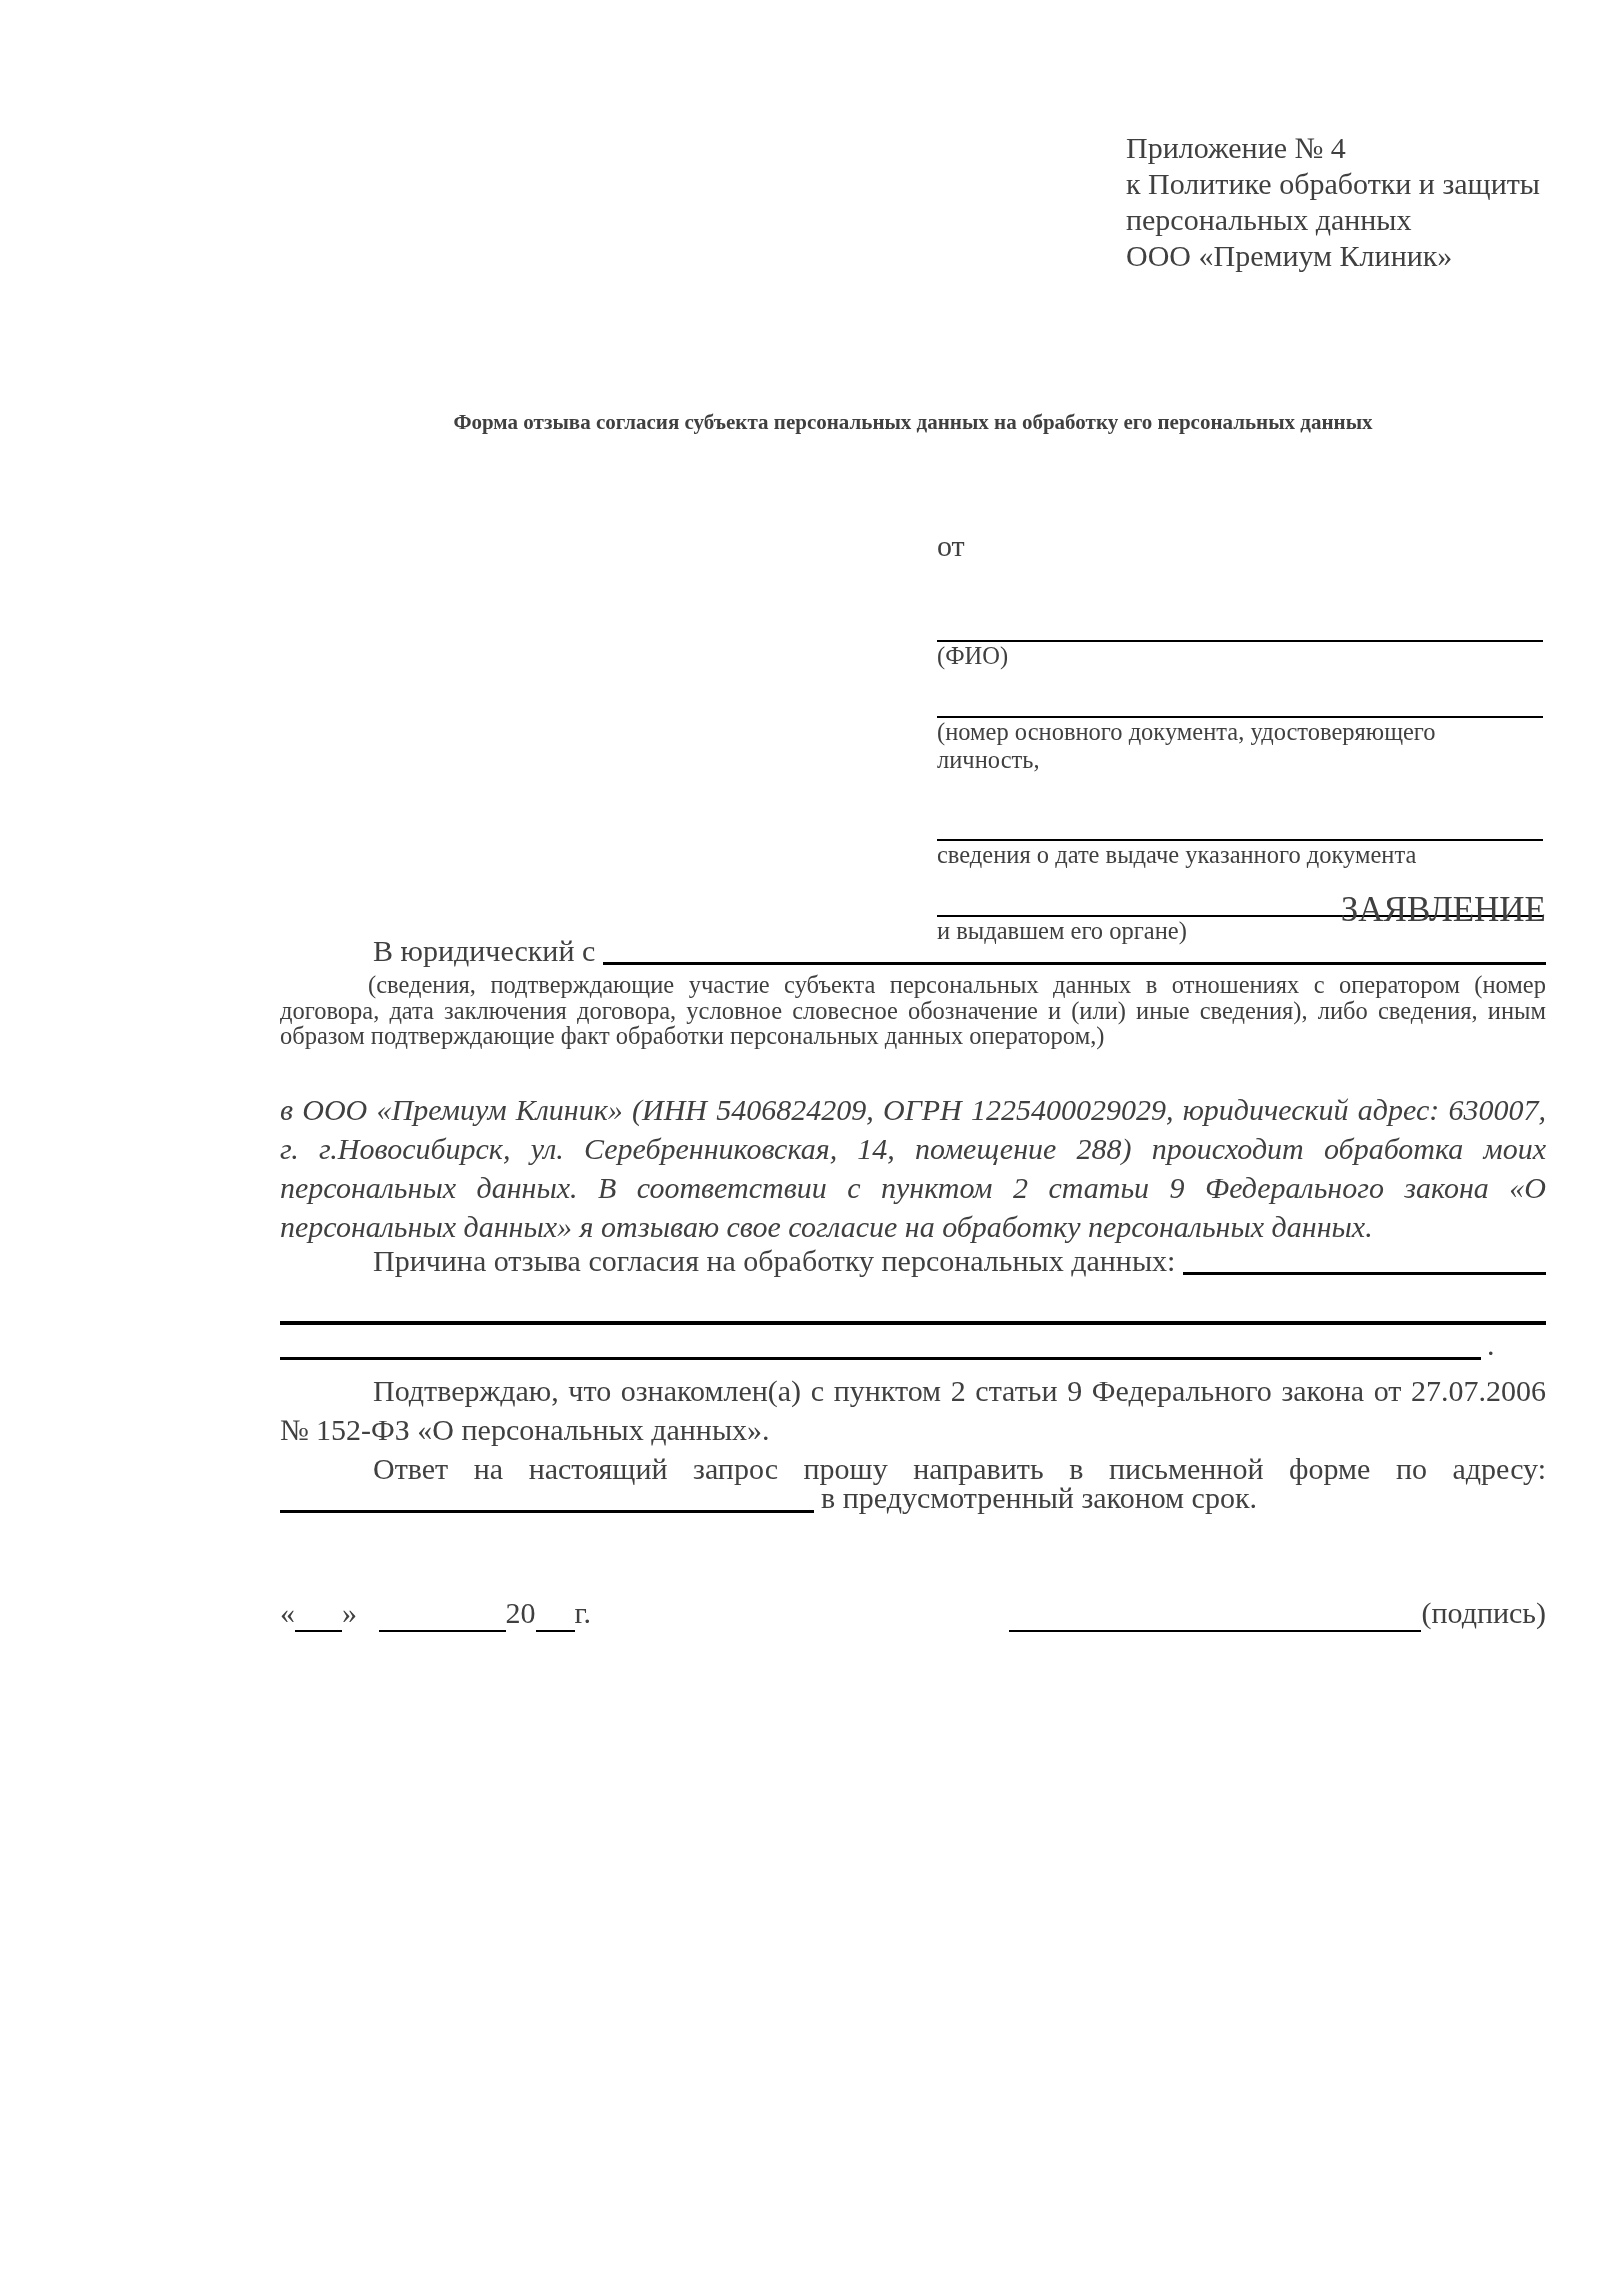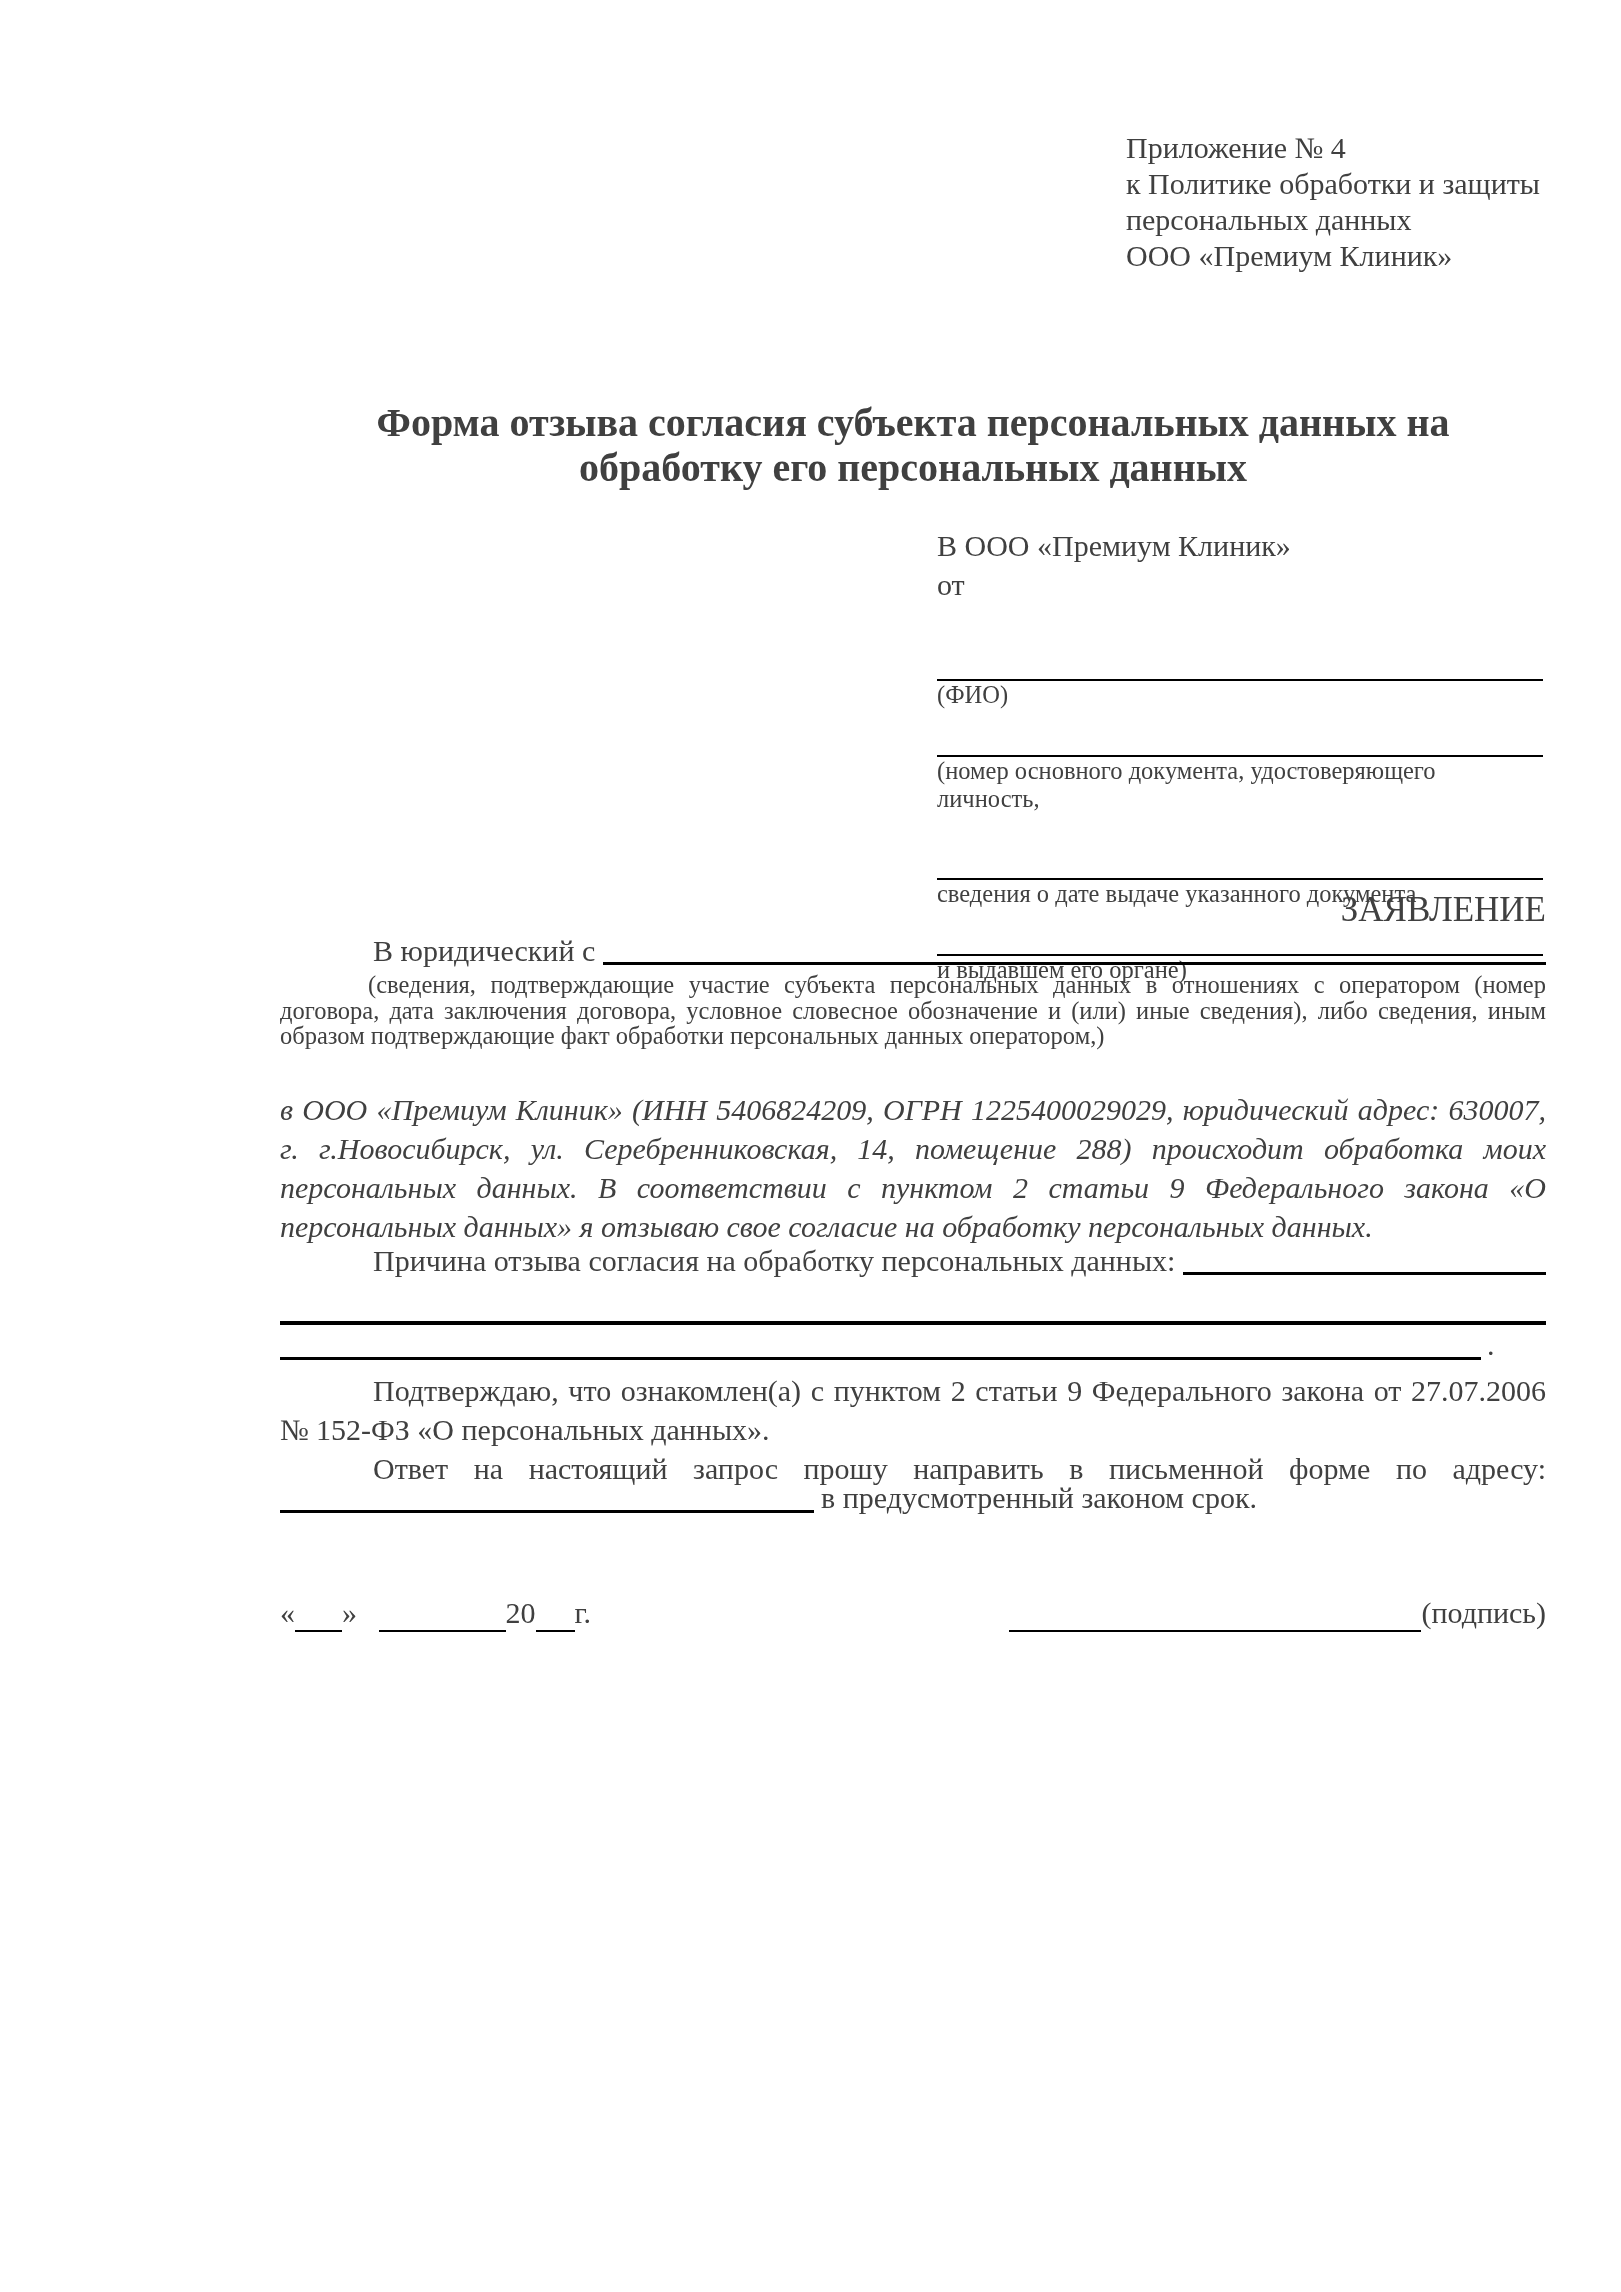--- a/index.html
+++ b/index.html
@@ -10,21 +10,21 @@
     color:#404040;
     font-family:"Liberation Serif","DejaVu Serif",serif;
     overflow:hidden;
     margin-left:48px;
   }
   
   .appendix{position:absolute;left:1078px;top:130px;font-size:30px;line-height:36px;}
   
   .doc-title{
     position:absolute;left:232px;top:400px;width:1266px;
-    text-align:center;font-weight:bold;font-size:40px;line-height:45px;
+    text-align:center;font-weight:bold;font-size:21px;line-height:45px;
   }
   
   .addressee{position:absolute;left:889px;top:526px;width:606px;font-size:30px;line-height:39px;}
   .blank{border-bottom:2.9px solid #000;}
   .addr-blank1{height:75px;}
   .addr-blank{height:24.5px;}
   .addr-caption{font-size:24.5px;line-height:28px;text-align:left;}
   .gap44{margin-top:40px;}
   .gap25{margin-top:21.6px;}
   
@@ -77,21 +77,20 @@
   <div class="appendix">
     <div>Приложение № 4</div>
     <div>к Политике обработки и защиты</div>
     <div>персональных данных</div>
     <div>ООО «Премиум Клиник»</div>
   </div>
 
   <div class="doc-title">Форма отзыва согласия субъекта персональных данных на обработку его персональных данных</div>
 
   <div class="addressee">
-    <div>В ООО «Премиум Клиник»</div>
     <div>от</div>
     <div class="blank addr-blank1"></div>
     <div class="addr-caption">(ФИО)</div>
     <div class="blank addr-blank gap25"></div>
     <div class="addr-caption">(номер основного документа, удостоверяющего личность,</div>
     <div class="blank addr-blank gap44"></div>
     <div class="addr-caption">сведения о дате выдаче указанного документа</div>
     <div class="blank addr-blank gap25"></div>
     <div class="addr-caption">и выдавшем его органе)</div>
   </div>

